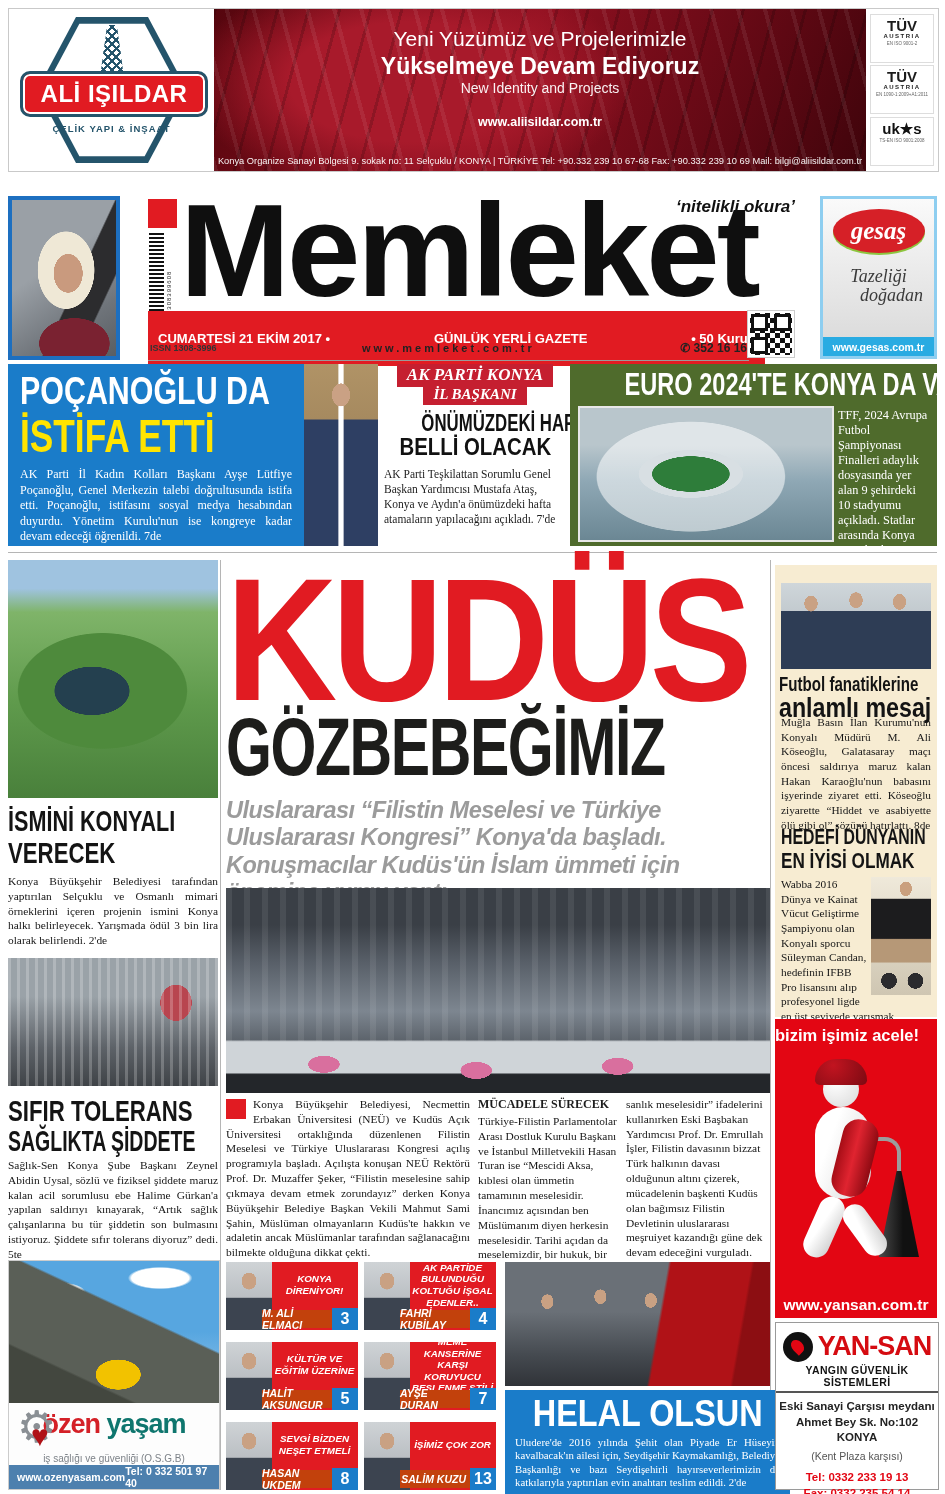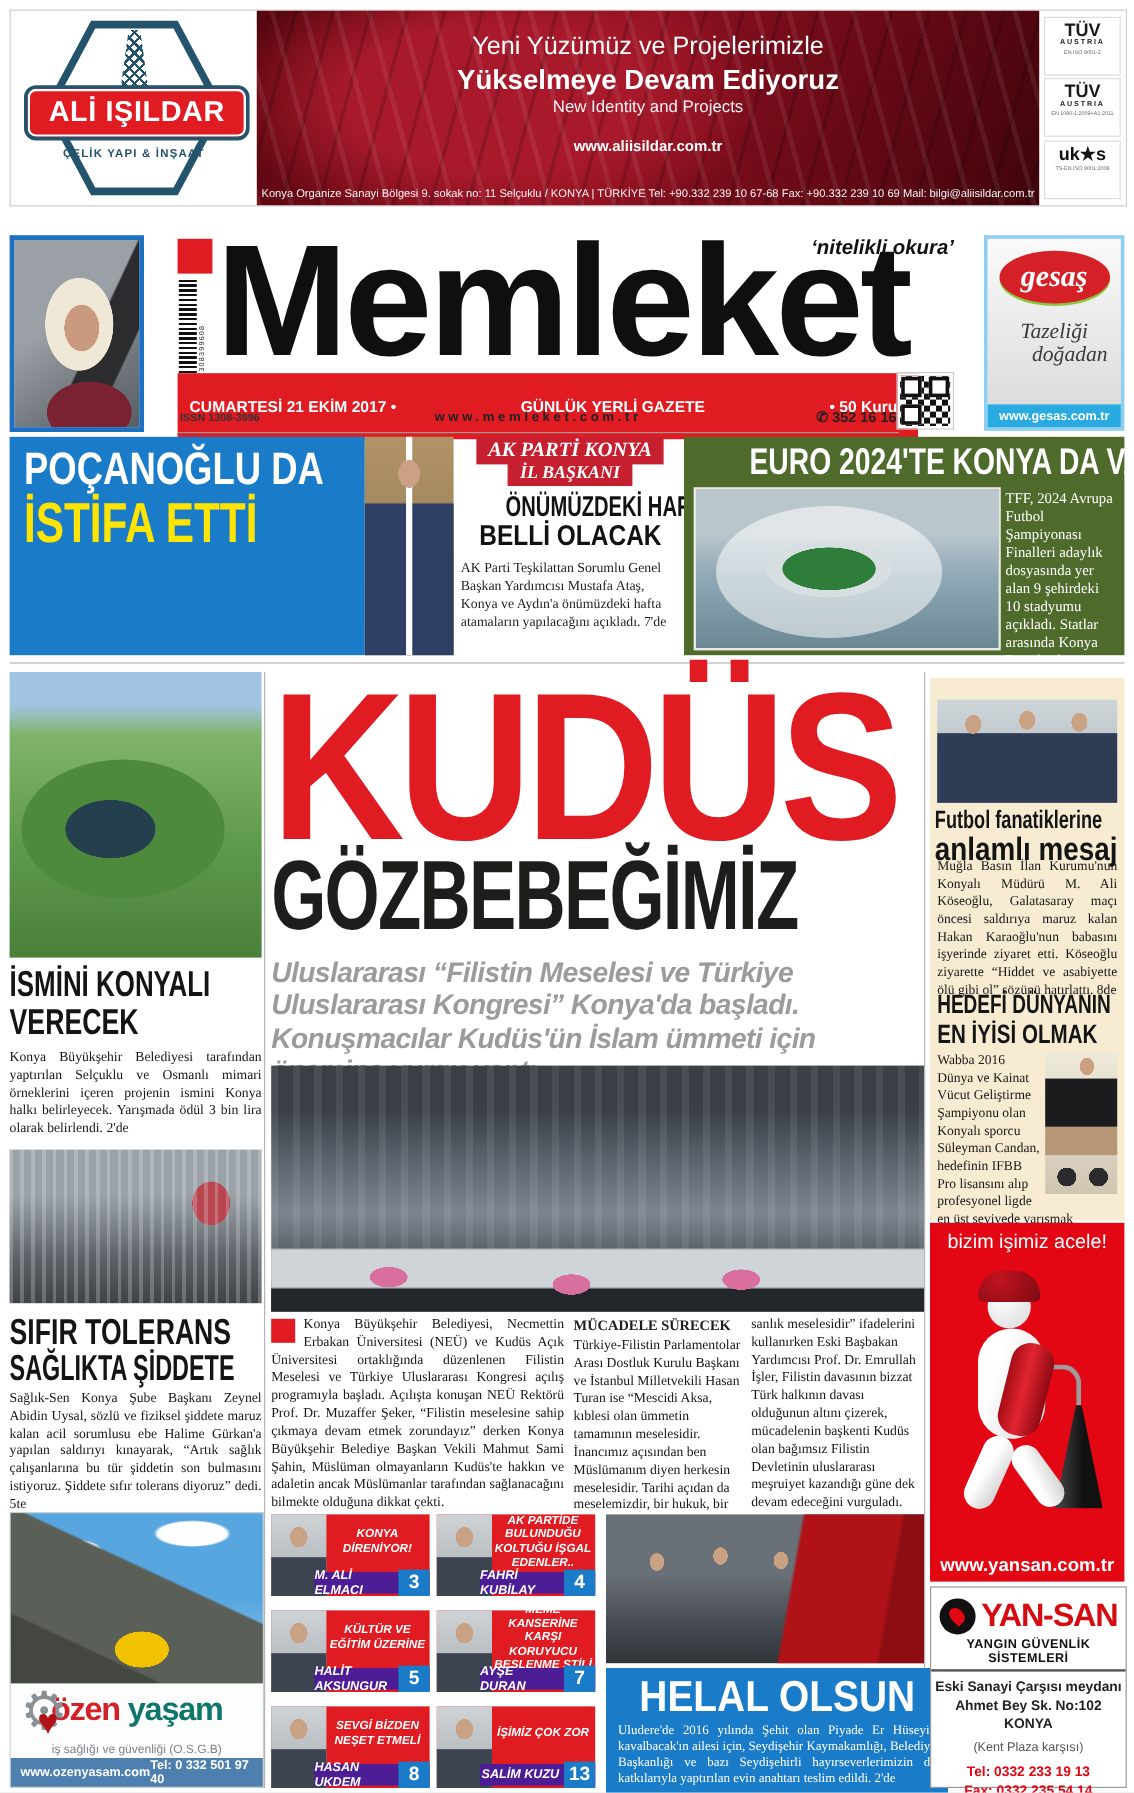--- a/index.html
+++ b/index.html
@@ -153,31 +153,31 @@
       line-height:1.17;letter-spacing:-.5px}
   .bodytxt{font-family:"Liberation Serif",serif;font-size:11.4px;line-height:1.3;color:#161616}
   .dropsq{float:left;width:20px;height:20px;background:#e11b22;margin:2px 7px 2px 0}
 
   
   .colm{position:absolute;width:132px;height:68px;background:#e11b22}
   .colm .cph{position:absolute;left:0;top:0;width:46px;height:68px}
   .colm .ttl{position:absolute;left:47px;top:2px;right:2px;height:42px;display:flex;
       align-items:center;justify-content:center;text-align:center;color:#fff;
       font-weight:bold;font-style:italic;font-size:9.8px;line-height:1.18}
-  .colm .namebar{position:absolute;left:36px;right:0;bottom:2px;height:18px;background:#4c1d95;
+  .colm .namebar{position:absolute;left:36px;right:0;bottom:2px;height:18px;background:#c2410c;
       color:#fff;display:flex;align-items:center;justify-content:flex-end;
       font-weight:bold;font-style:italic;font-size:10.5px;padding-right:30px}
   .colm .num{position:absolute;right:0;bottom:0;width:26px;height:22px;background:#1a7cc9;
       color:#fff;font-weight:bold;font-size:16px;display:flex;align-items:center;justify-content:center}
 
   
   .cream{background:#f7ecd2}
   .serbody{font-family:"Liberation Serif",serif;font-size:11.3px;line-height:1.3;color:#161616}
   .yansan-ad{background:#e30613;overflow:hidden}
-  .ya-slogan{color:#fff;font-weight:normal;font-size:16.5px;text-align:center;padding-top:7px}
+  .ya-slogan{color:#fff;font-weight:bold;font-size:16.5px;padding-top:7px}
   .ya-web{position:absolute;left:0;right:0;bottom:4px;color:#fff;font-weight:bold;
       font-size:15.5px;text-align:center}
   .fig-head{position:absolute;left:48px;top:52px;width:36px;height:36px;border-radius:50%;
       background:radial-gradient(circle at 35% 30%,#fff,#d9d9d9)}
   .fig-helmet{position:absolute;left:40px;top:40px;width:52px;height:26px;
       border-radius:26px 26px 6px 6px;background:radial-gradient(circle at 35% 25%,#c21420,#7c0a12)}
   .fig-torso{position:absolute;left:40px;top:88px;width:56px;height:92px;border-radius:28px;
       background:linear-gradient(110deg,#fff 30%,#d5d5d5)}
   .fig-ext{position:absolute;left:62px;top:100px;width:36px;height:78px;border-radius:16px;
       background:linear-gradient(90deg,#a60d16,#e02430 45%,#8e0a12);transform:rotate(14deg)}
@@ -290,20 +290,21 @@
     <div class="gesas-slogan">
       <span>Tazeliği</span>
       <span class="l2">doğadan</span>
     </div>
     <div class="gesas-web">www.gesas.com.tr</div>
   </div>
 
   <div class="abs bluebox" style="left:8px;top:364px;width:272px;height:166px">
     <div><span class="hl w" style="font-size:38px;transform:scaleX(.8)">POÇANOĞLU DA</span></div>
     <div style="margin-top:2px"><span class="hl" style="font-size:47px;color:#ffe400;transform:scaleX(.75)">İSTİFA ETTİ</span></div>
+    <div class="ser w j" style="font-size:12px;line-height:1.3;margin-top:8px">AK Parti İl Kadın Kolları Başkanı Ayşe Lütfiye Poçanoğlu, Genel Merkezin talebi doğrultusunda istifa etti. Poçanoğlu, istifasını sosyal medya hesabından duyurdu. Yönetim Kurulu'nun ise kongreye kadar devam edeceği öğrenildi. 7de</div>
   </div>
   <div class="abs ph ph-man" style="left:304px;top:364px;width:74px;height:182px"></div>
 
   <div class="abs c" style="left:384px;top:364px;width:182px;height:182px">
     <div><span class="ak-label">AK PARTİ KONYA</span></div>
     <div style="margin-top:-2px"><span class="ak-label" style="font-size:15px">İL BAŞKANI</span></div>
     <div style="margin-top:6px"><span class="hlc" style="font-size:24px;color:#111;transform:scaleX(.7)">ÖNÜMÜZDEKİ HAFTA</span></div>
     <div><span class="hlc" style="font-size:24px;color:#111;transform:scaleX(.85)">BELLİ OLACAK</span></div>
     <div class="ser" style="font-size:11.5px;line-height:1.3;text-align:left;margin-top:8px">AK Parti Teşkilattan Sorumlu Genel Başkan Yardımcısı Mustafa Ataş, Konya ve Aydın'a önümüzdeki hafta atamaların yapılacağını açıkladı. 7'de</div>
   </div>

